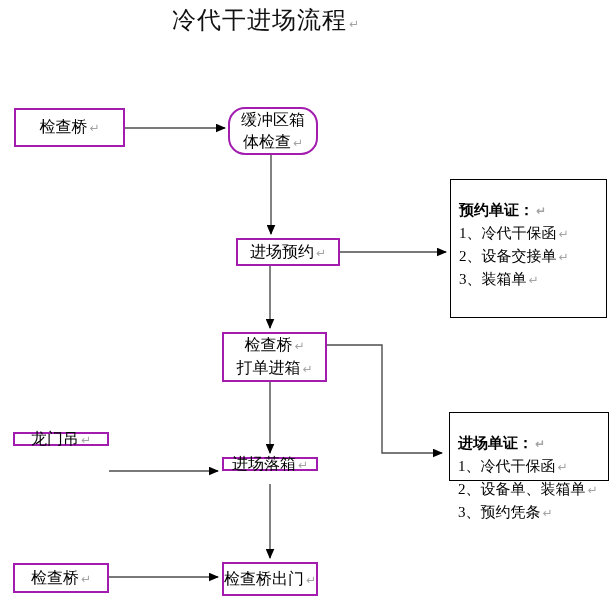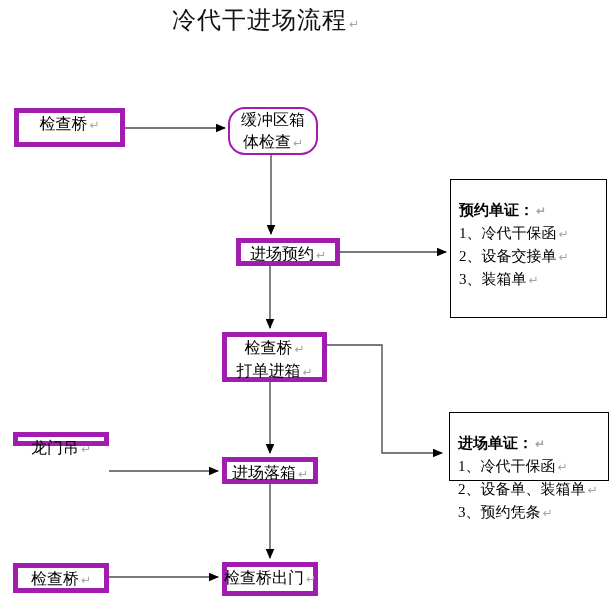--- a/index.html
+++ b/index.html
@@ -6,22 +6,22 @@
   .stage{
     position:relative;width:613px;height:606px;background:#ffffff;
     font-family:"Liberation Serif","DejaVu Serif",serif;color:#000;overflow:hidden;
   }
   .title{
     position:absolute;left:172px;top:4px;font-size:24px;letter-spacing:1px;
     color:#111;white-space:nowrap;
   }
   .wires{position:absolute;left:0;top:0;width:613px;height:606px;}
   .node{
-    position:absolute;box-sizing:border-box;border:5px solid #a21caf;background:#fff;
-    display:flex;flex-direction:column;align-items:center;
+    position:absolute;box-sizing:border-box;border:2px solid #a21caf;background:#fff;
+    display:flex;flex-direction:column;align-items:center;justify-content:center;
     font-size:16px;line-height:22px;text-align:center;white-space:nowrap;
   }
   .node.thick{border-width:2px;border-radius:17px;}
   .nl{display:flex;align-items:baseline;}
   .docbox{
     position:absolute;box-sizing:border-box;border:1px solid #000;background:#fff;
     font-size:15px;line-height:22px;padding:19px 8px;white-space:nowrap;
   }
   .docbox .hdr{font-weight:bold;font-size:15px;}
   .ret{
@@ -122,21 +122,21 @@
     </div>
   </div>
 
   <div class="node" style="left:13px;top:432px;width:96px;height:14px">
     <div class="nl">
       <span>龙门吊</span>
         <span class="ret">↵</span>
     </div>
   </div>
 
-  <div class="node" style="left:222px;top:457px;width:96px;height:27px">
+  <div class="node" style="left:222px;top:457px;width:96px;height:14px">
     <div class="nl">
       <span>进场落箱</span>
         <span class="ret">↵</span>
     </div>
   </div>
 
   <div class="node" style="left:13px;top:563px;width:96px;height:30px">
     <div class="nl">
       <span>检查桥</span>
         <span class="ret">↵</span>

